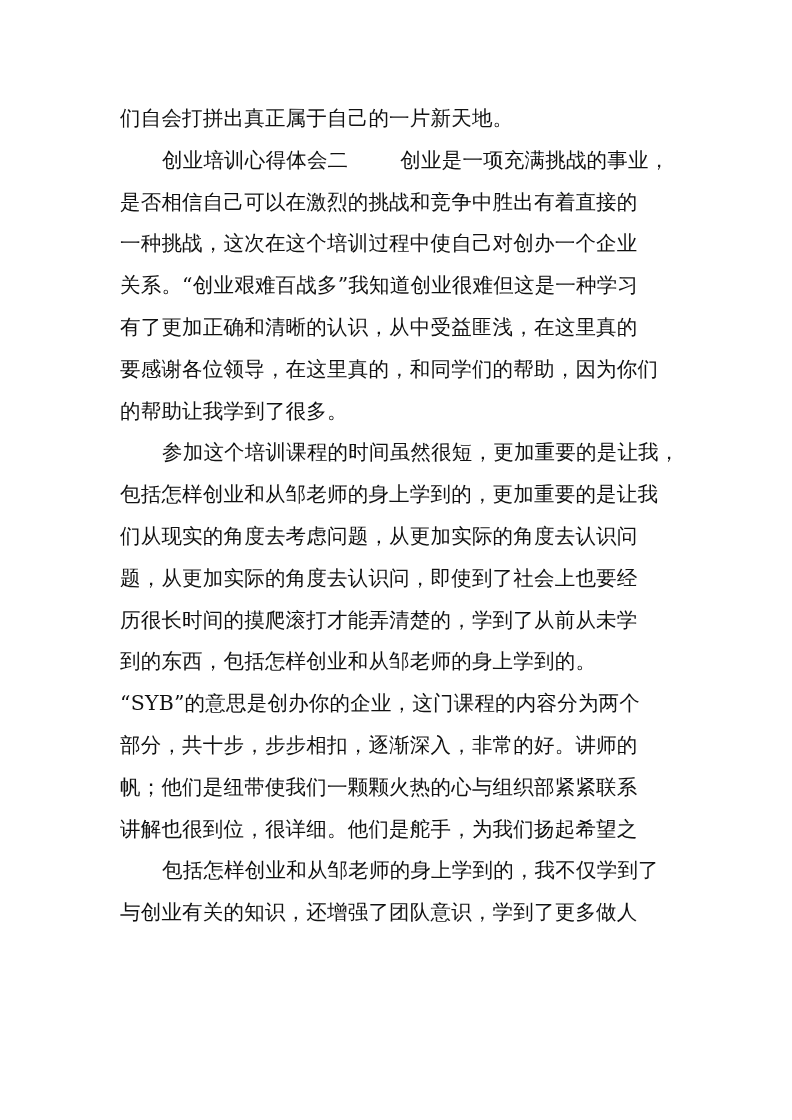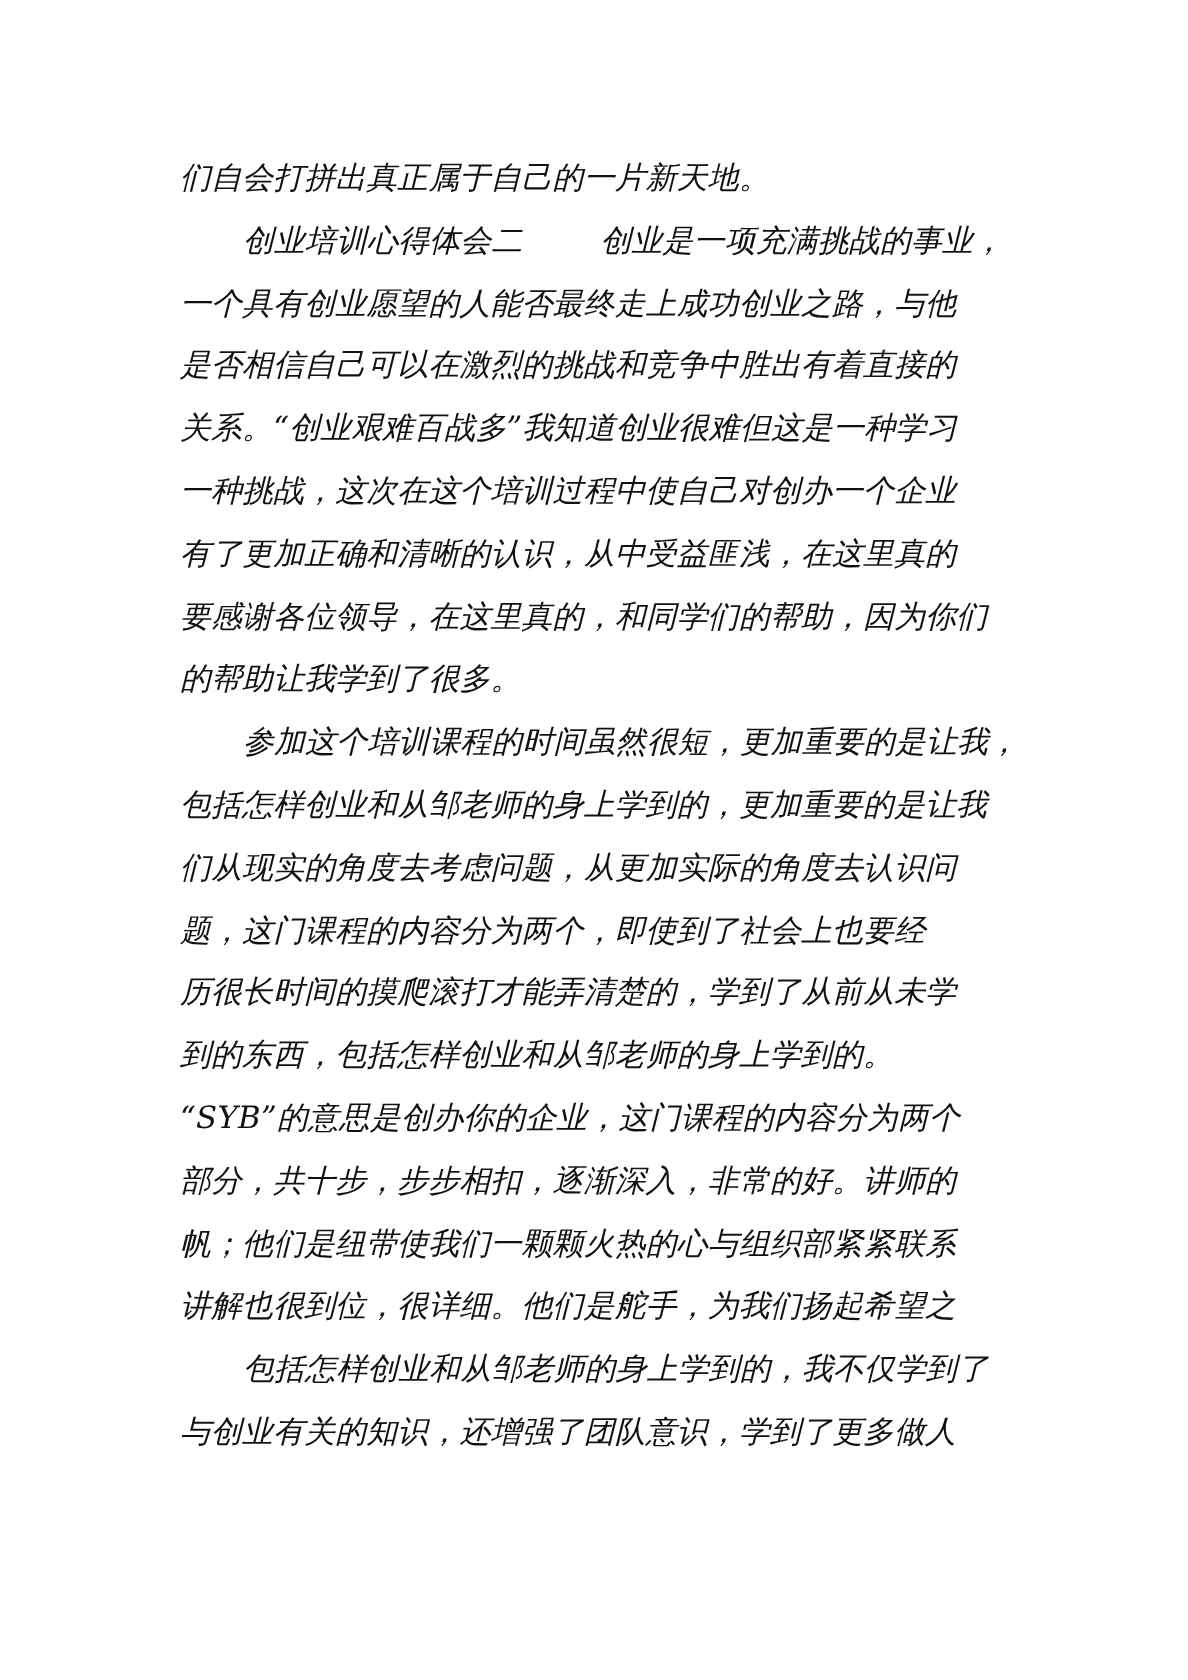--- a/index.html
+++ b/index.html
@@ -11,42 +11,40 @@
       width: 545px;
       font-family: "DejaVu Serif", "Liberation Serif", serif;
       font-size: 20.5px;
       color: #111111;
     }
     .line {
       height: 41.8px;
       line-height: 41.8px;
       white-space: nowrap;
       letter-spacing: 0.2px;
-      font-style: italic;
     }
     .indent { padding-left: 42px; }
     .gap { display: inline-block; width: 52px; }
   </style>
 </head>
 <body>
 
 <div class="page">
   <div class="line">们自会打拼出真正属于自己的一片新天地。</div>
   <div class="line indent"><span>创业培训心得体会二</span><span class="gap"></span><span>创业是一项充满挑战的事业，</span></div>
-  <div class="line">一个具有创业愿望的人能否最终走上成功创业之路，与他</div>
   <div class="line">是否相信自己可以在激烈的挑战和竞争中胜出有着直接的</div>
+  <div class="line">一种挑战，这次在这个培训过程中使自己对创办一个企业</div>
   <div class="line">关系。“创业艰难百战多”我知道创业很难但这是一种学习</div>
-  <div class="line">一种挑战，这次在这个培训过程中使自己对创办一个企业</div>
   <div class="line">有了更加正确和清晰的认识，从中受益匪浅，在这里真的</div>
   <div class="line">要感谢各位领导，在这里真的，和同学们的帮助，因为你们</div>
   <div class="line">的帮助让我学到了很多。</div>
   <div class="line indent">参加这个培训课程的时间虽然很短，更加重要的是让我，</div>
   <div class="line">包括怎样创业和从邹老师的身上学到的，更加重要的是让我</div>
   <div class="line">们从现实的角度去考虑问题，从更加实际的角度去认识问</div>
-  <div class="line">题，这门课程的内容分为两个，即使到了社会上也要经</div>
+  <div class="line">题，从更加实际的角度去认识问，即使到了社会上也要经</div>
   <div class="line">历很长时间的摸爬滚打才能弄清楚的，学到了从前从未学</div>
   <div class="line">到的东西，包括怎样创业和从邹老师的身上学到的。</div>
   <div class="line">“SYB”的意思是创办你的企业，这门课程的内容分为两个</div>
   <div class="line">部分，共十步，步步相扣，逐渐深入，非常的好。讲师的</div>
   <div class="line">帆；他们是纽带使我们一颗颗火热的心与组织部紧紧联系</div>
   <div class="line">讲解也很到位，很详细。他们是舵手，为我们扬起希望之</div>
   <div class="line indent">包括怎样创业和从邹老师的身上学到的，我不仅学到了</div>
   <div class="line">与创业有关的知识，还增强了团队意识，学到了更多做人</div>
 </div>
 

